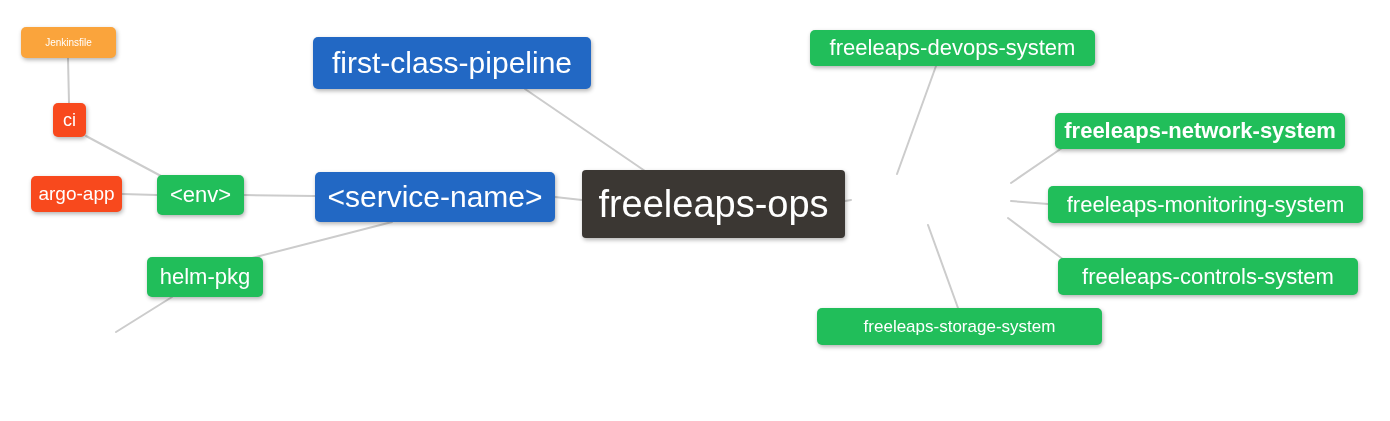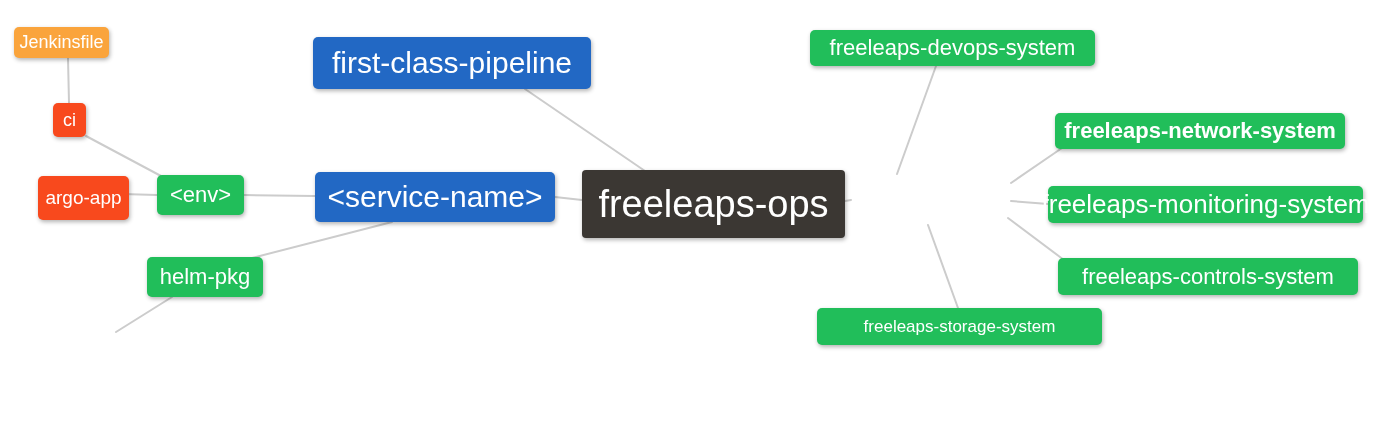--- a/index.html
+++ b/index.html
@@ -27,33 +27,33 @@
     align-items: center;
     justify-content: center;
     color: #ffffff;
     border-radius: 5px;
     box-shadow: 1px 2px 4px rgba(0,0,0,0.3);
     white-space: nowrap;
     cursor: pointer;
     box-sizing: border-box;
   }
   
-  .n-jenkinsfile { left: 14px;  top: 27px;  width: 95px;  height: 31px; font-size: 18px; }
+  .n-jenkinsfile { left: 21px;  top: 27px;  width: 95px;  height: 31px; font-size: 10px; }
   .n-ci          { left: 53px;  top: 103px; width: 33px;  height: 34px; font-size: 18px; }
-  .n-argo        { left: 38px;  top: 176px; width: 91px;  height: 44px; font-size: 19px; }
+  .n-argo        { left: 31px;  top: 176px; width: 91px;  height: 36px; font-size: 19px; }
   .n-env         { left: 157px; top: 175px; width: 87px;  height: 40px; font-size: 22px; }
   .n-helm        { left: 147px; top: 257px; width: 116px; height: 40px; font-size: 22px; }
   .n-values      { left: 8px;   top: 332px; width: 171px; height: 35px; font-size: 17px; }
   .n-fcp         { left: 313px; top: 37px;  width: 278px; height: 52px; font-size: 30px; }
   .n-svc         { left: 315px; top: 172px; width: 240px; height: 50px; font-size: 30px; }
   .n-root        { left: 582px; top: 170px; width: 263px; height: 68px; font-size: 38px; border-radius: 4px; }
   .n-manifests   { left: 851px; top: 174px; width: 160px; height: 51px; font-size: 30px; }
   .n-devops      { left: 810px; top: 30px;  width: 285px; height: 36px; font-size: 22px; }
   .n-network     { left: 1055px;top: 113px; width: 290px; height: 36px; font-size: 22px; font-weight: bold; }
-  .n-monitoring  { left: 1048px;top: 186px; width: 315px; height: 37px; font-size: 26px; }
+  .n-monitoring  { left: 1048px;top: 186px; width: 315px; height: 37px; font-size: 22px; }
   .n-controls    { left: 1058px;top: 258px; width: 300px; height: 37px; font-size: 22px; }
   .n-storage     { left: 817px; top: 308px; width: 285px; height: 37px; font-size: 17px; }
 </style>
 </head>
 <body>
 
 <div class="canvas">
 
   <svg class="edges" viewBox="0 0 1390 421" xmlns="http://www.w3.org/2000/svg">
     <line x1="68" y1="58" x2="69" y2="103" stroke="#CCCCCC"></line>

